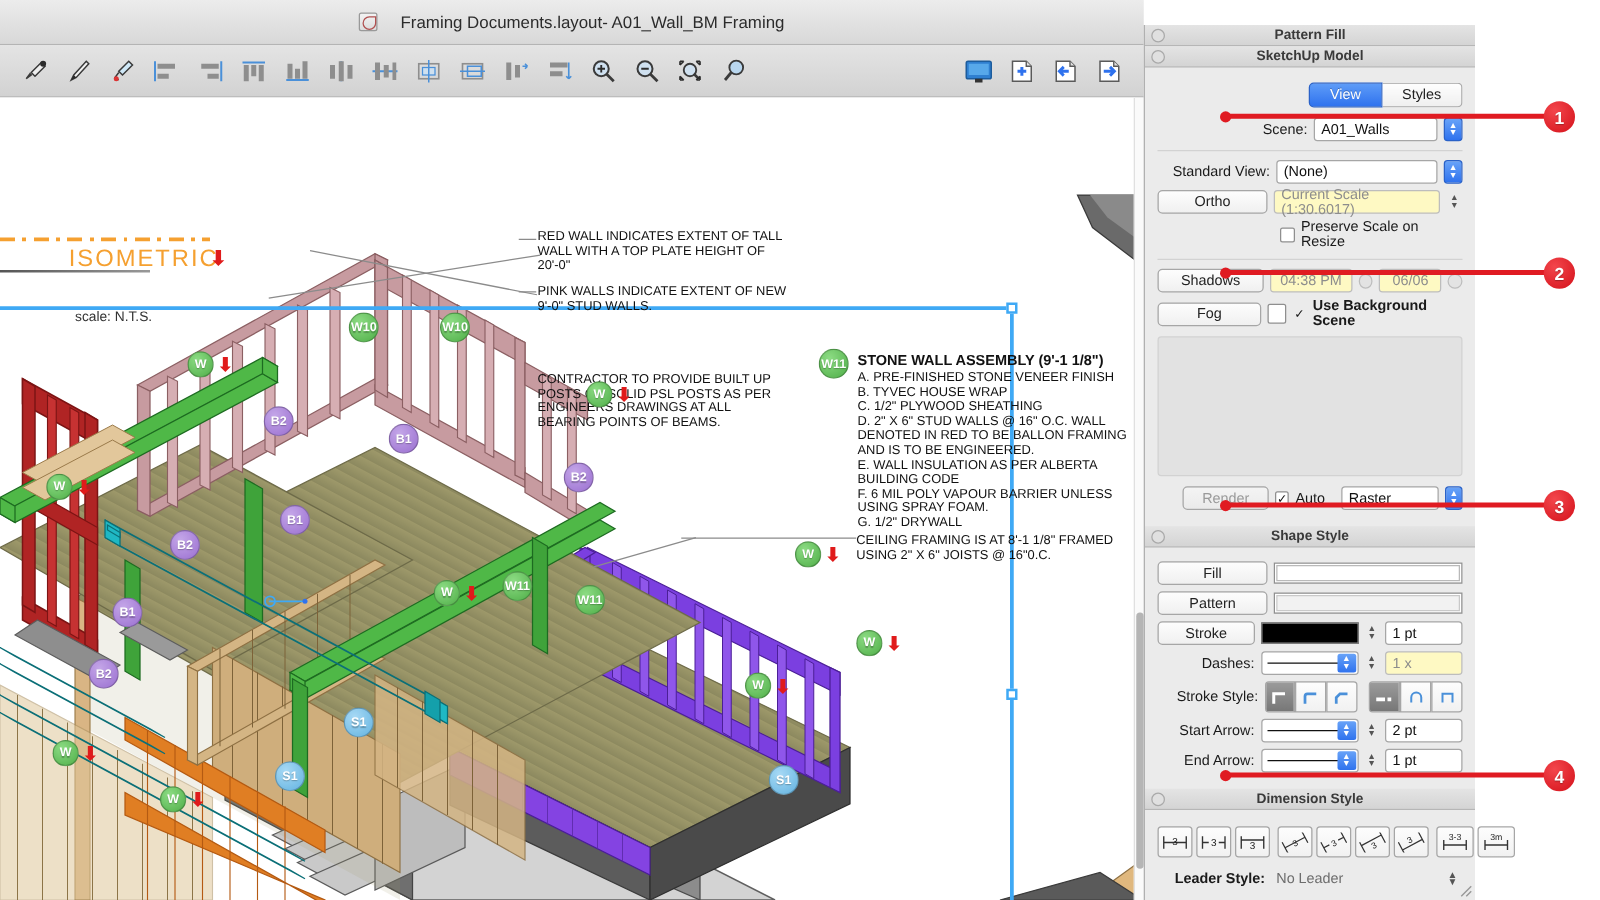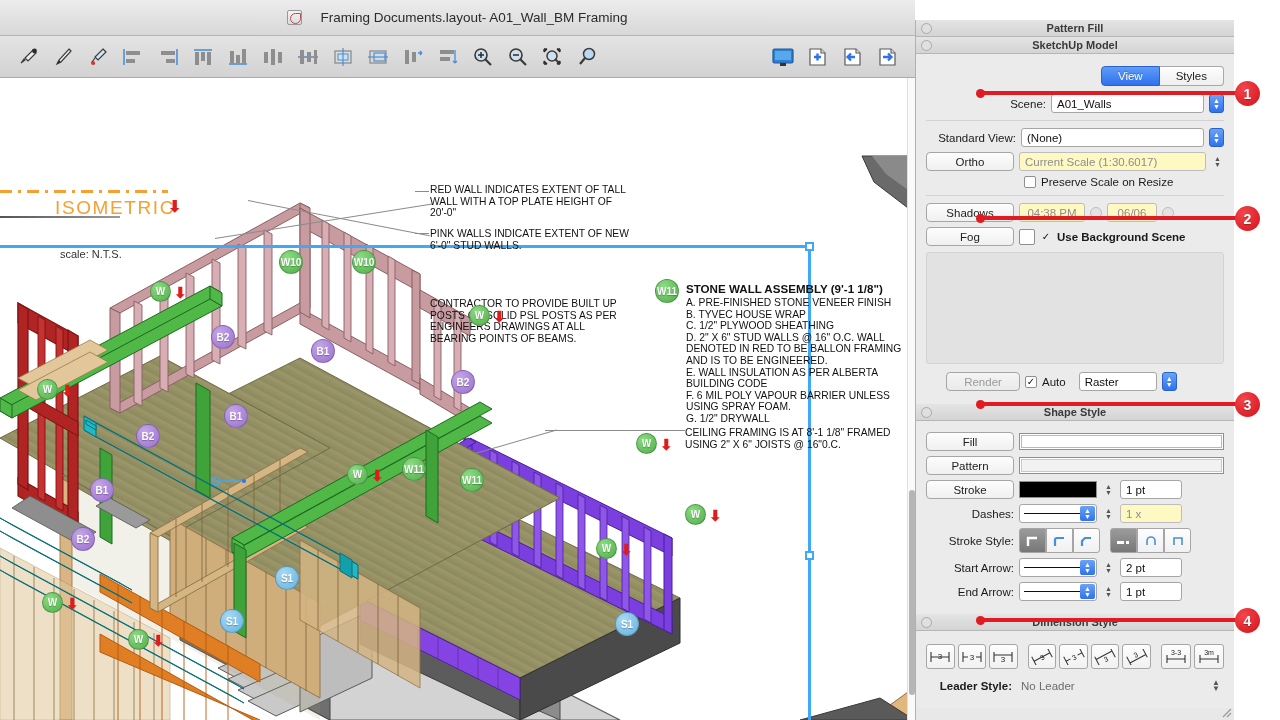--- a/index.html
+++ b/index.html
@@ -61,21 +61,21 @@
   .bdg.sm { width:21px; height:21px; font-size:10px; }
   .bdg.md { width:24px; height:24px; font-size:10px; }
   .dnarrow { position:absolute; color:#e01b1b; font-size:15px; font-weight:900; line-height:1; }
 
   
   .guide { position:absolute; background:#3FA9F5; }
   .gcorner { position:absolute; width:9px; height:9px; border:2px solid #3FA9F5;
     background:#fff; }
 
   
-  .inspector { position:absolute; left:915px; top:20px; width:319px; height:700px;
+  .inspector { position:absolute; left:915px; top:20px; width:265px; height:700px;
     background:#e8e8e8; border-left:1px solid #b0b0b0; font-size:11.5px; color:#1a1a1a; }
   .insp-hdr { height:17px; background:linear-gradient(#e4e4e4,#d4d4d4);
     border-bottom:1px solid #b6b6b6; display:flex; align-items:center;
     justify-content:center; position:relative; font-size:11px; font-weight:bold; color:#3a3a3a; }
   .insp-hdr .disc { position:absolute; left:5px; top:3px; width:11px; height:11px;
     border-radius:50%; background:#e0e0e0; border:1px solid #a9a9a9; }
   .pane { background:#ebebeb; padding:6px 10px 8px; }
   .seg { display:flex; justify-content:flex-end; margin:6px 0 8px; }
   .seg-btn { padding:3px 16px; font-size:11.5px; border:1px solid #a9a9a9;
     background:linear-gradient(#fefefe,#efefef); color:#222; }
@@ -578,21 +578,21 @@
     <div class="leader" style="left:415px;top:155px;width:14px;"></div>
     <div class="leader" style="left:545px;top:352px;width:140px;"></div>
     <div class="leader" style="left:475px;top:375px;width:85px;transform:rotate(-16deg);transform-origin:left center;"></div>
     <div class="leader" style="left:248px;top:122px;width:185px;transform:rotate(11deg);transform-origin:left center;"></div>
     <div class="leader" style="left:215px;top:160px;width:220px;transform:rotate(-9deg);transform-origin:left center;"></div>
 
     <div class="note" style="left:430px;top:106px;">RED WALL INDICATES EXTENT OF TALL
 WALL WITH A TOP PLATE HEIGHT OF
 20'-0"</div>
     <div class="note" style="left:430px;top:150px;">PINK WALLS INDICATE EXTENT OF NEW
-6'-0" STUD WALLS.</div>
+9'-0" STUD WALLS.</div>
     <div class="note" style="left:430px;top:184px;margin-top:36px;">CONTRACTOR TO PROVIDE BUILT UP
 POSTS OR SOLID PSL POSTS AS PER
 ENGINEERS DRAWINGS AT ALL
 BEARING POINTS OF BEAMS.</div>
     <div class="note" style="left:685px;top:349px;">CEILING FRAMING IS AT 8'-1 1/8" FRAMED
 USING 2" X 6" JOISTS @ 16"0.C.</div>
 
     <div class="bdg g md" style="left:655px;top:201px;">W11</div>
     <div class="note note-hdr" style="left:686px;top:205px;">STONE WALL ASSEMBLY (9'-1 1/8")</div>
     <div class="note" style="left:686px;top:219px;" id="assembly-lines">A. PRE-FINISHED STONE VENEER FINISH

